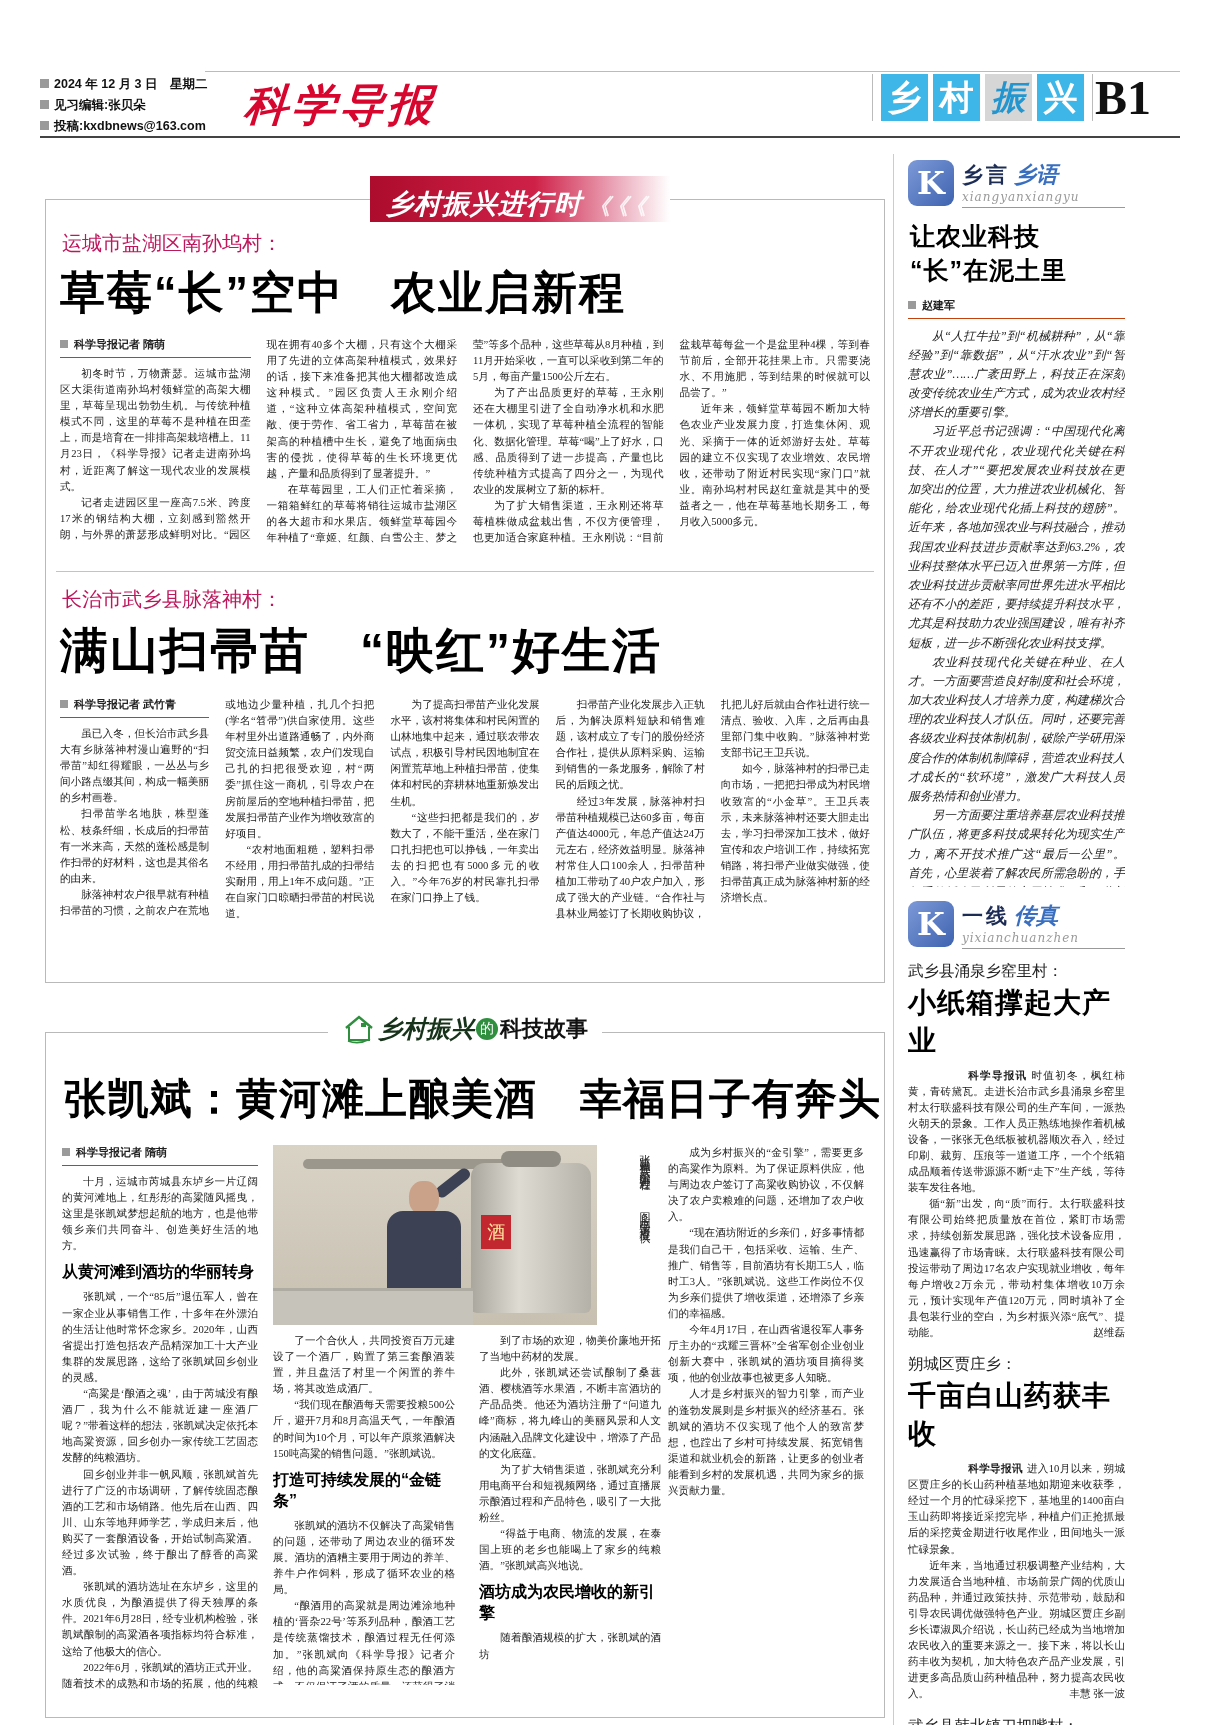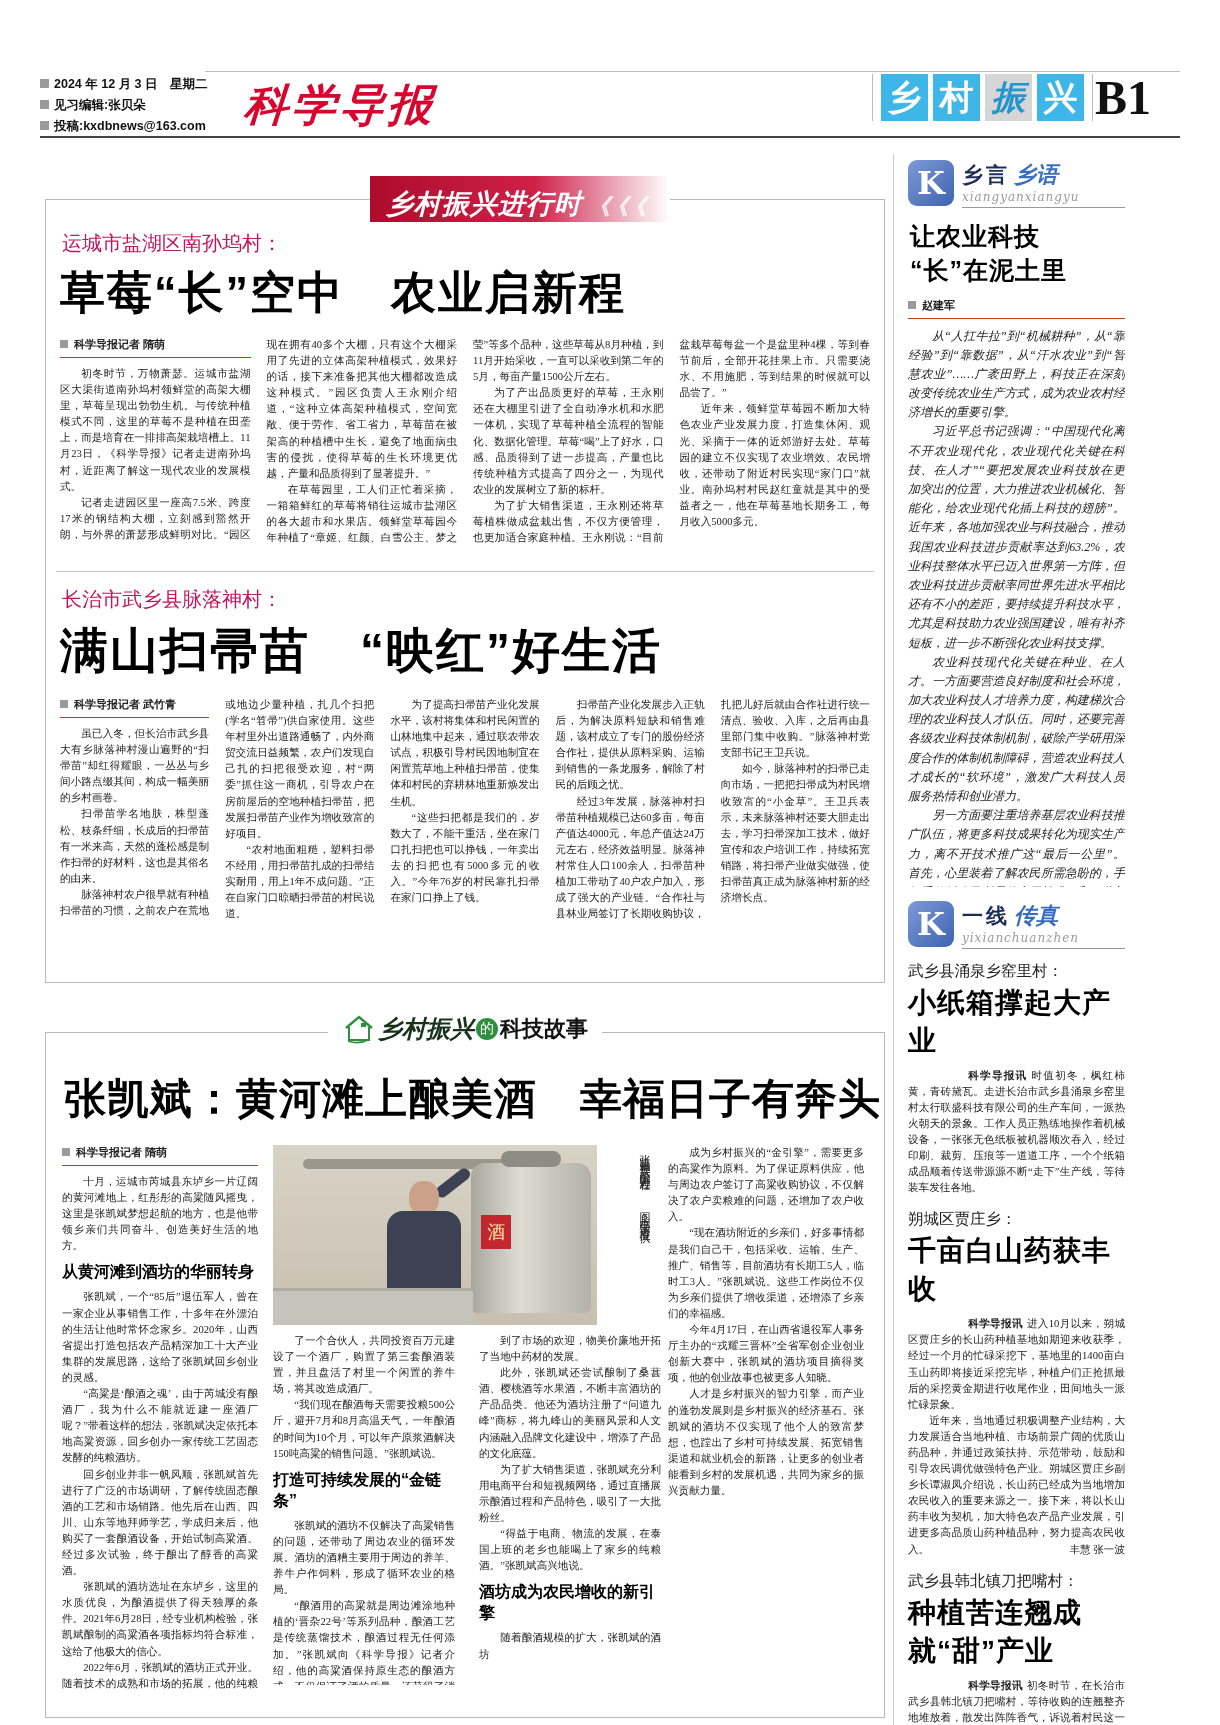--- a/index.html
+++ b/index.html
@@ -272,20 +272,21 @@
         <div><span class="lt-b">一线</span><span class="lt-s">传真</span></div>
         <div class="pinyin">yixianchuanzhen</div>
       </div>
     </div>
 
     <div>
         <article class="cz">
         <div class="cz-kicker">武乡县涌泉乡窑里村：</div>
         <h3 class="cz-hl">小纸箱撑起大产业</h3>
         <p class="para czp"><b class="lead">科学导报讯</b><span>时值初冬，枫红柿黄，青砖黛瓦。走进长治市武乡县涌泉乡窑里村太行联盛科技有限公司的生产车间，一派热火朝天的景象。工作人员正熟练地操作着机械设备，一张张无色纸板被机器顺次吞入，经过印刷、裁剪、压痕等一道道工序，一个个纸箱成品顺着传送带源源不断“走下”生产线，等待装车发往各地。</span></p>
+        <p class="para czp"><span>循“新”出发，向“质”而行。太行联盛科技有限公司始终把质量放在首位，紧盯市场需求，持续创新发展思路，强化技术设备应用，迅速赢得了市场青睐。太行联盛科技有限公司投运带动了周边17名农户实现就业增收，每年每户增收2万余元，带动村集体增收10万余元，预计实现年产值120万元，同时填补了全县包装行业的空白，为乡村振兴添“底气”、提动能。</span><span class="sig">赵维磊</span></p>
       </article>
         <article class="cz">
         <div class="cz-kicker">朔城区贾庄乡：</div>
         <h3 class="cz-hl">千亩白山药获丰收</h3>
         <p class="para czp"><b class="lead">科学导报讯</b><span>进入10月以来，朔城区贾庄乡的长山药种植基地如期迎来收获季，经过一个月的忙碌采挖下，基地里的1400亩白玉山药即将接近采挖完毕，种植户们正抢抓最后的采挖黄金期进行收尾作业，田间地头一派忙碌景象。</span></p>
         <p class="para czp"><span>近年来，当地通过积极调整产业结构，大力发展适合当地种植、市场前景广阔的优质山药品种，并通过政策扶持、示范带动，鼓励和引导农民调优做强特色产业。朔城区贾庄乡副乡长谭淑凤介绍说，长山药已经成为当地增加农民收入的重要来源之一。接下来，将以长山药丰收为契机，加大特色农产品产业发展，引进更多高品质山药种植品种，努力提高农民收入。</span><span class="sig">丰慧 张一波</span></p>
       </article>
         <article class="cz">
         <div class="cz-kicker">武乡县韩北镇刀把嘴村：</div>
         <h3 class="cz-hl">种植苦连翘成就“甜”产业</h3>

